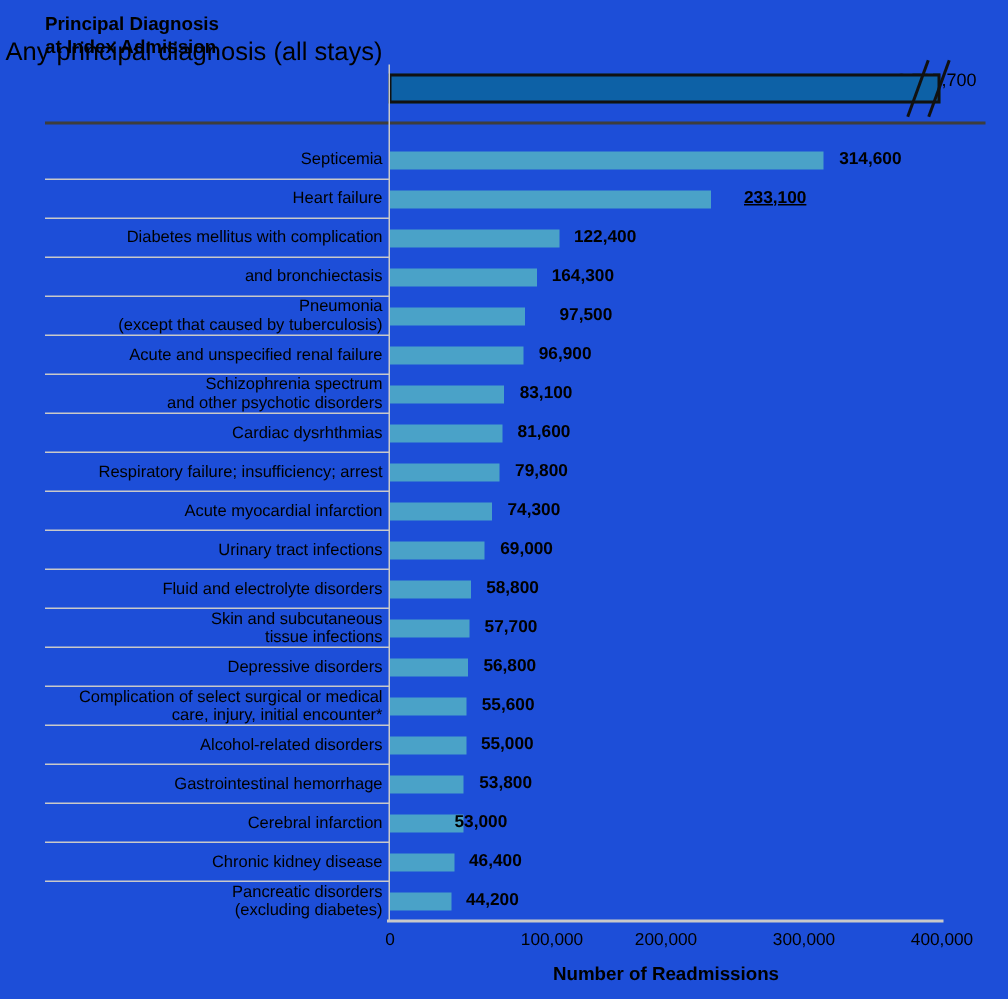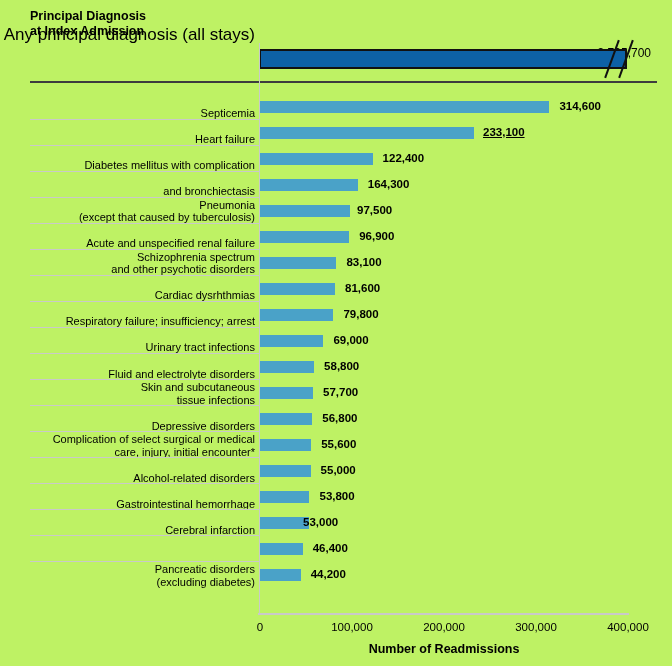--- a/index.html
+++ b/index.html
@@ -1,33 +1,33 @@
 <!DOCTYPE html>
 <html><head>
 <meta charset="utf-8">
 <style>
   html,body{margin:0;padding:0;background:#fff;}
-  #chart{position:relative;width:672px;height:666px;background:#bef264;
+  #chart{position:relative;width:672px;height:666px;background:#1d4ed8;
          font-family:"Liberation Sans",sans-serif;color:#000;overflow:hidden;}
 
   .chart-title{position:absolute;left:30px;top:9px;font-size:12.5px;font-weight:bold;line-height:15px;}
 
   .top-label{position:absolute;left:0;top:0;width:255px;height:70px;display:flex;
              align-items:center;justify-content:flex-end;text-align:right;font-size:17px;}
   .top-bar{position:absolute;left:259px;top:49px;height:16px;border:2px solid #111;}
   .top-value{position:absolute;right:21px;top:26px;font-size:12px;font-weight:normal;margin-top:20px;}
   .axis-break-slash{position:absolute;width:2px;height:40px;background:#111;top:39px;transform:rotate(20deg);}
 
   .section-divider{position:absolute;left:30px;top:81px;width:627px;height:2px;background:#3d3d3d;}
 
   #rows{position:absolute;left:0;top:93.5px;width:672px;}
   .row{position:relative;height:26.05px;}
   .row.sep::after{content:"";position:absolute;left:30px;bottom:0;width:230px;height:1px;background:#c9c9c9;}
   .row-label{position:absolute;left:0;top:0;width:255px;height:100%;display:flex;flex-direction:column;
-             justify-content:flex-end;align-items:flex-end;text-align:right;font-size:11px;line-height:12.5px;}
+             justify-content:center;align-items:flex-end;text-align:right;font-size:11px;line-height:12.5px;}
   .row-bar{position:absolute;left:260px;top:7px;height:12px;}
   .row-value{position:absolute;top:6px;font-size:11.5px;font-weight:bold;white-space:nowrap;}
 
   .y-axis-line{position:absolute;left:259px;top:43px;width:1px;height:571px;background:#c9c9c9;}
   .x-axis-line{position:absolute;left:258px;top:613px;width:371px;height:2px;background:#c9c9c9;}
 
   .tick-label{position:absolute;top:621px;transform:translateX(-50%);font-size:11.5px;white-space:nowrap;}
   .x-axis-title{position:absolute;left:260px;top:642px;width:368px;text-align:center;
                 font-size:12.5px;font-weight:bold;}
 </style>
@@ -56,21 +56,21 @@
           <div>Septicemia</div>
         </div>
         <div class="row-bar" style="width: 289.432px; background: rgb(74, 162, 200);"></div>
         <div class="row-value" style="left: 559.432px;">314,600</div>
       </div>
       <div class="row sep">
         <div class="row-label">
           <div>Heart failure</div>
         </div>
         <div class="row-bar" style="width: 214.452px; background: rgb(74, 162, 200);"></div>
-        <div class="row-value" style="left: 483px; text-decoration: underline;">233,100</div>
+        <div class="row-value" style="left: 496px; text-decoration: underline;">233,100</div>
       </div>
       <div class="row sep">
         <div class="row-label">
           <div>Diabetes mellitus with complication</div>
         </div>
         <div class="row-bar" style="width: 112.608px; background: rgb(74, 162, 200);"></div>
         <div class="row-value" style="left: 382.608px;">122,400</div>
       </div>
       <div class="row sep">
         <div class="row-label">
@@ -78,21 +78,21 @@
         </div>
         <div class="row-bar" style="width: 97.796px; background: rgb(74, 162, 200);"></div>
         <div class="row-value" style="left: 367.796px;">164,300</div>
       </div>
       <div class="row sep">
         <div class="row-label">
           <div>Pneumonia</div>
           <div>(except that caused by tuberculosis)</div>
         </div>
         <div class="row-bar" style="width: 89.7px; background: rgb(74, 162, 200);"></div>
-        <div class="row-value" style="left: 357px;">97,500</div>
+        <div class="row-value" style="left: 373px;">97,500</div>
       </div>
       <div class="row sep">
         <div class="row-label">
           <div>Acute and unspecified renal failure</div>
         </div>
         <div class="row-bar" style="width: 89.148px; background: rgb(74, 162, 200);"></div>
         <div class="row-value" style="left: 359.148px;">96,900</div>
       </div>
       <div class="row sep">
         <div class="row-label">
@@ -111,20 +111,27 @@
       </div>
       <div class="row sep">
         <div class="row-label">
           <div>Respiratory failure; insufficiency; arrest</div>
         </div>
         <div class="row-bar" style="width: 73.416px; background: rgb(74, 162, 200);"></div>
         <div class="row-value" style="left: 343.416px;">79,800</div>
       </div>
       <div class="row sep">
         <div class="row-label">
+          <div>Acute myocardial infarction</div>
+        </div>
+        <div class="row-bar" style="width: 68.356px; background: rgb(74, 162, 200);"></div>
+        <div class="row-value" style="left: 338.356px;">74,300</div>
+      </div>
+      <div class="row sep">
+        <div class="row-label">
           <div>Urinary tract infections</div>
         </div>
         <div class="row-bar" style="width: 63.48px; background: rgb(74, 162, 200);"></div>
         <div class="row-value" style="left: 333.48px;">69,000</div>
       </div>
       <div class="row sep">
         <div class="row-label">
           <div>Fluid and electrolyte disorders</div>
         </div>
         <div class="row-bar" style="width: 54.096px; background: rgb(74, 162, 200);"></div>
@@ -168,35 +175,38 @@
         <div class="row-value" style="left: 319.496px;">53,800</div>
       </div>
       <div class="row sep">
         <div class="row-label">
           <div>Cerebral infarction</div>
         </div>
         <div class="row-bar" style="width: 48.76px; background: rgb(74, 162, 200);"></div>
         <div class="row-value" style="left: 303px;">53,000</div>
       </div>
       <div class="row sep">
+        <div class="row-label">
+          <div>Chronic kidney disease</div>
+        </div>
         <div class="row-bar" style="width: 42.688px; background: rgb(74, 162, 200);"></div>
         <div class="row-value" style="left: 312.688px;">46,400</div>
       </div>
       <div class="row">
         <div class="row-label">
           <div>Pancreatic disorders</div>
           <div>(excluding diabetes)</div>
         </div>
         <div class="row-bar" style="width: 40.664px; background: rgb(74, 162, 200);"></div>
         <div class="row-value" style="left: 310.664px;">44,200</div>
       </div>
     </div>
   <div class="x-axis-line"></div>
   <div id="ticks">
       <div class="tick-label" style="left: 260px;">0</div>
-      <div class="tick-label" style="left: 352px;">100,000</div>
+      <div class="tick-label" style="left: 368px;">100,000</div>
       <div class="tick-label" style="left: 444px;">200,000</div>
       <div class="tick-label" style="left: 536px;">300,000</div>
       <div class="tick-label" style="left: 628px;">400,000</div>
     </div>
   <div class="x-axis-title">Number of Readmissions</div>
 
 </div>
 
 </body></html>

